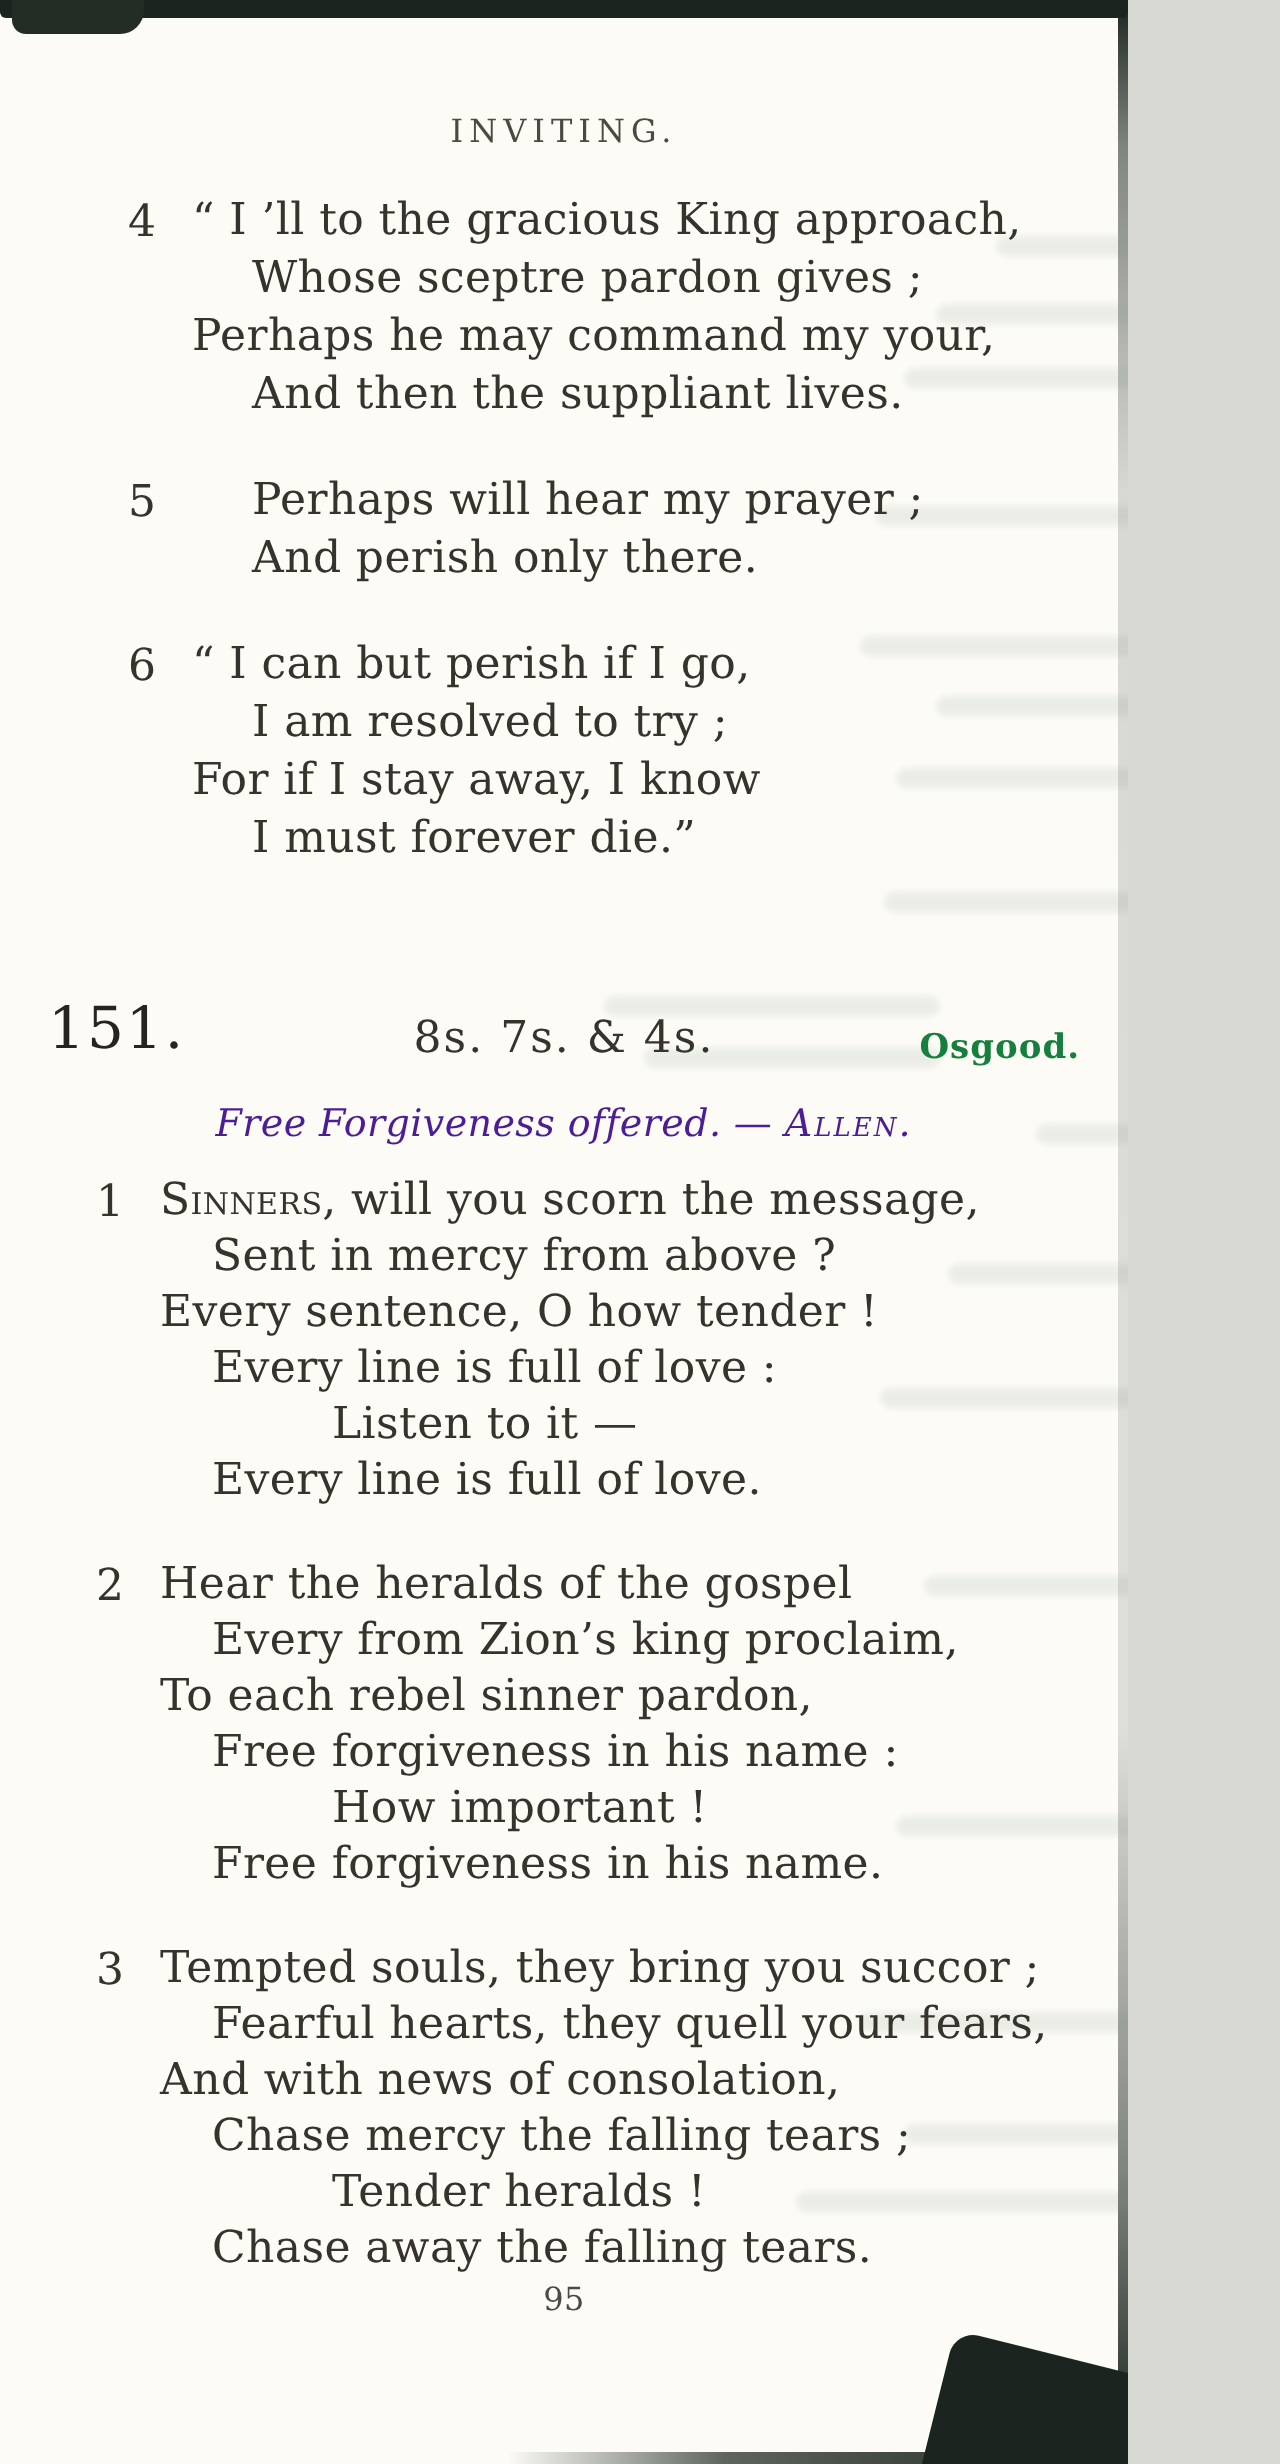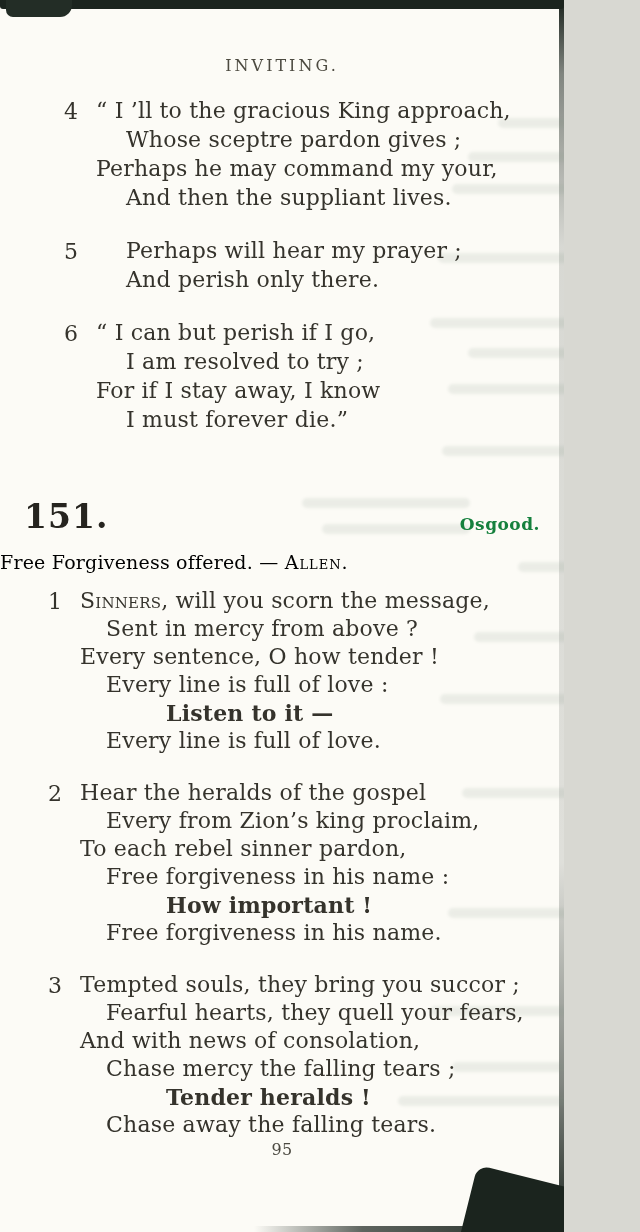--- a/index.html
+++ b/index.html
@@ -36,31 +36,31 @@
     font-size:16px;letter-spacing:3px;color:#4c4a40;
   }
 
   .prev{position:absolute;top:96px;left:96px;font-size:22px;line-height:29px;}
   .prev .verse{position:relative;margin-bottom:24px;}
   .vnum{position:absolute;left:-32px;top:1px;}
   .line.i1{margin-left:30px;}
   .line.i2{margin-left:88px;}
 
   .hymn-head{position:absolute;top:497px;left:0;width:100%;height:44px;}
-  .hnum{position:absolute;left:24px;top:0;font-size:33px;font-weight:bold;letter-spacing:1px;color:#26241f;}
+  .hnum{position:absolute;left:24px;top:0;font-size:29px;font-weight:normal;letter-spacing:1px;color:#26241f;}
   .hmeter{position:absolute;left:0;width:100%;text-align:center;top:10px;font-size:22px;letter-spacing:1px;}
   .hauthor{position:absolute;right:24px;top:17px;font-size:17px;font-weight:bold;letter-spacing:0.5px;color:#15803d;}
 
-  .hymn-sub{position:absolute;top:551px;left:0;width:100%;font-size:19px;color:#000000;}
+  .hymn-sub{position:absolute;top:551px;left:0;width:100%;text-align:center;font-size:19px;font-style:italic;color:#4c1d95;}
   .hymn-sub .sc{font-variant:small-caps;letter-spacing:1px;}
 
   .h151{position:absolute;top:587px;left:80px;font-size:22px;line-height:28px;}
   .h151 .verse{position:relative;margin-bottom:24px;}
   .h151 .line.i1{margin-left:26px;}
-  .h151 .line.i2{margin-left:86px;font-weight:bold;}
+  .h151 .line.i2{margin-left:86px;}
   .sc{font-variant:small-caps;}
 
   .folio{position:absolute;top:1140px;left:0;width:100%;text-align:center;font-size:16px;color:#4c4a42;}
 </style>
 </head>
 <body>
 
 <div class="page">
 
   <div class="edge edge-top"></div>
@@ -107,20 +107,21 @@
       <span class="vnum">6</span>
       <div class="line i0">“ I can but perish if I go,</div>
       <div class="line i1">I am resolved to try ;</div>
       <div class="line i0">For if I stay away, I know</div>
       <div class="line i1">I must forever die.”</div>
     </div>
   </section>
 
   <div class="hymn-head">
     <span class="hnum">151.</span>
+    <span class="hmeter">8s. 7s. &amp; 4s.</span>
     <span class="hauthor">Osgood.</span>
   </div>
   <div class="hymn-sub">
     <span>Free Forgiveness offered. — </span><span class="sc">Allen.</span>
   </div>
 
   <section class="h151">
     <div class="verse">
       <span class="vnum">1</span>
       <div class="line i0"><span class="sc">Sinners</span><span>, will you scorn the message,</span></div>

